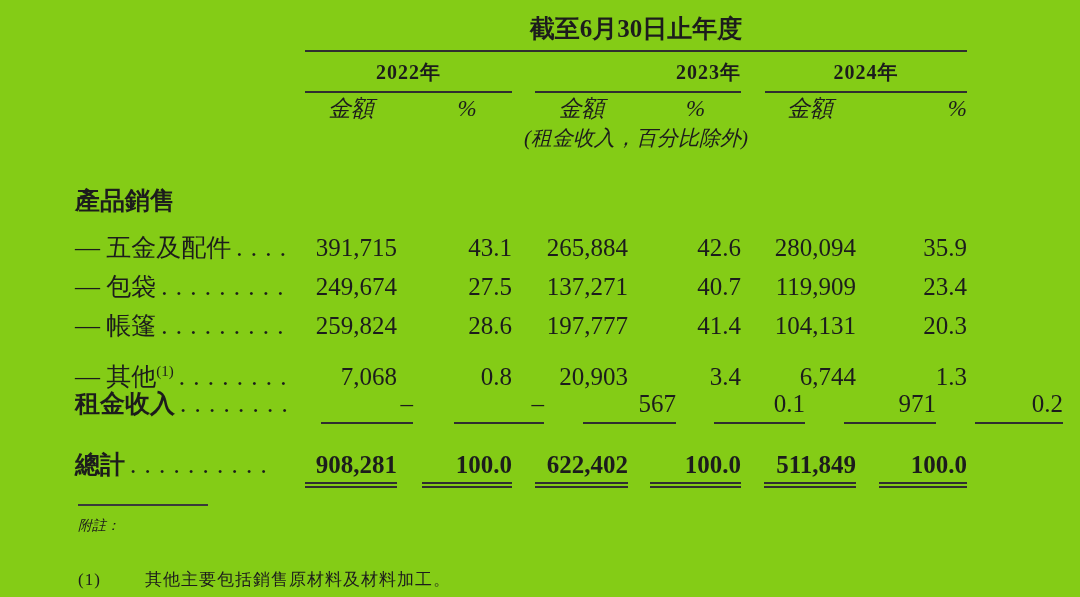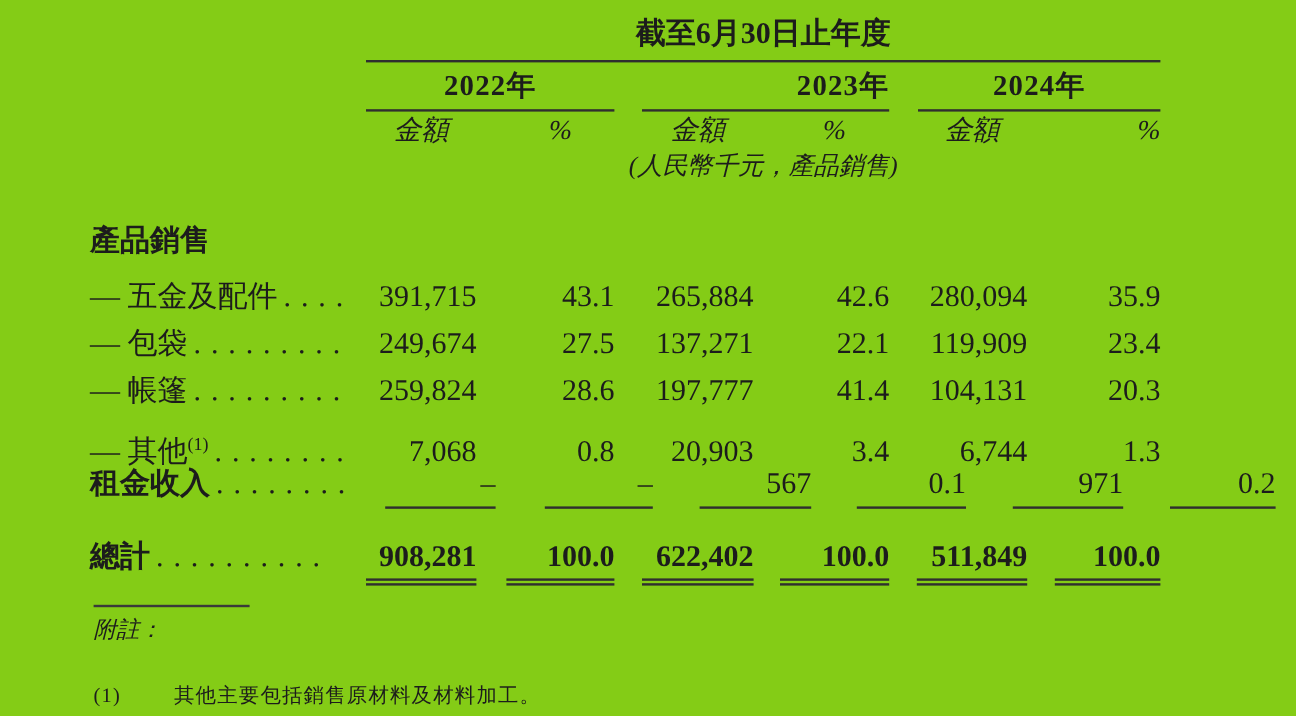--- a/index.html
+++ b/index.html
@@ -11,21 +11,21 @@
   .twrap{position:absolute;left:75px;top:0;width:893px;height:500px;}
 
   
   .row-period{
     position:absolute;left:230px;top:15px;width:662px;text-align:center;
     font-weight:bold;font-size:25px;line-height:28px;padding-bottom:7px;
     border-bottom:2px solid #2f2f2f;white-space:nowrap;
   }
   .year{
     position:absolute;top:58px;text-align:center;font-weight:bold;
-    font-size:24px;line-height:28px;padding-bottom:5px;letter-spacing:1px;
+    font-size:20px;line-height:28px;padding-bottom:5px;letter-spacing:1px;
     border-bottom:2px solid #2f2f2f;white-space:nowrap;
   }
   .y22{left:230px;width:207px;}
   .y23{left:460px;width:206px;text-align:right;}
   .y24{left:690px;width:202px;}
   .colhead{
     position:absolute;top:95px;font-style:italic;font-size:23px;line-height:28px;
     white-space:nowrap;
   }
   .h-amt1{left:230px;width:92px;text-align:center;}
@@ -59,21 +59,21 @@
   sup.fn{font-size:15px;line-height:0;}
 
   
   .uline{display:inline-block;text-align:right;padding-bottom:4px;border-bottom:2px solid #2f2f2f;}
   .dline{display:inline-block;text-align:right;padding-bottom:3px;border-bottom:6px double #2f2f2f;margin-top:20px;}
   .w1{width:92px;}.w2{width:90px;}.w3{width:93px;}.w4{width:91px;}.w5{width:92px;}.w6{width:88px;}
 
   
   .fdiv{position:absolute;left:78px;top:504px;width:130px;border-top:2px solid #3a3a3a;}
   .fhead{position:absolute;left:78px;top:514px;font-family:"Liberation Serif","DejaVu Serif",serif;
-    font-style:italic;font-size:19px;line-height:24px;}
+    font-style:italic;font-size:14px;line-height:24px;}
   .fnote{position:absolute;left:78px;top:568px;display:flex;font-size:17px;line-height:24px;
     letter-spacing:1px;}
   .fnote .mk{width:67px;flex:none;}
   .fnote .ftext{white-space:nowrap;}
 </style>
 </head>
 <body>
 
 <div class="screen">
   <div class="twrap">
@@ -84,42 +84,42 @@
     <div class="year y23">2023年</div>
     <div class="year y24">2024年</div>
 
     <div class="colhead h-amt1">金額</div>
     <div class="colhead h-pct1">%</div>
     <div class="colhead h-amt2">金額</div>
     <div class="colhead h-pct2">%</div>
     <div class="colhead h-amt3">金額</div>
     <div class="colhead h-pct3">%</div>
 
-    <div class="row-note">(人民幣千元，產品銷售)</div>
+    <div class="row-note">(租金收入，百分比除外)</div>
 
     <div class="trow r-section">
       <div class="lab bold">產品銷售</div>
     </div>
 
     <div class="trow r1">
       <div class="lab"><span>— 五金及配件</span><span class="dots">. . . .</span></div>
       <div class="val">391,715</div>
       <div class="val">43.1</div>
       <div class="val">265,884</div>
       <div class="val">42.6</div>
       <div class="val">280,094</div>
       <div class="val">35.9</div>
     </div>
 
     <div class="trow r2">
       <div class="lab"><span>— 包袋</span><span class="dots">. . . . . . . . .</span></div>
       <div class="val">249,674</div>
       <div class="val">27.5</div>
       <div class="val">137,271</div>
-      <div class="val">22.1</div>
+      <div class="val">40.7</div>
       <div class="val">119,909</div>
       <div class="val">23.4</div>
     </div>
 
     <div class="trow r3">
       <div class="lab"><span>— 帳篷</span><span class="dots">. . . . . . . . .</span></div>
       <div class="val">259,824</div>
       <div class="val">28.6</div>
       <div class="val">197,777</div>
       <div class="val">41.4</div>

